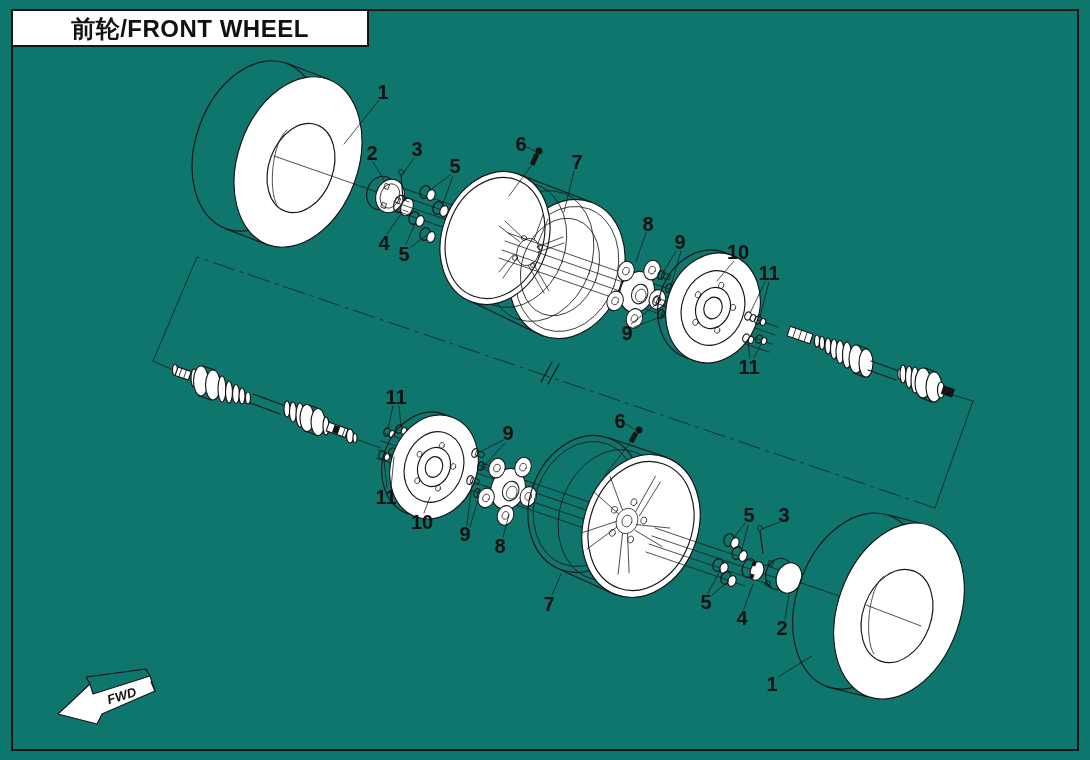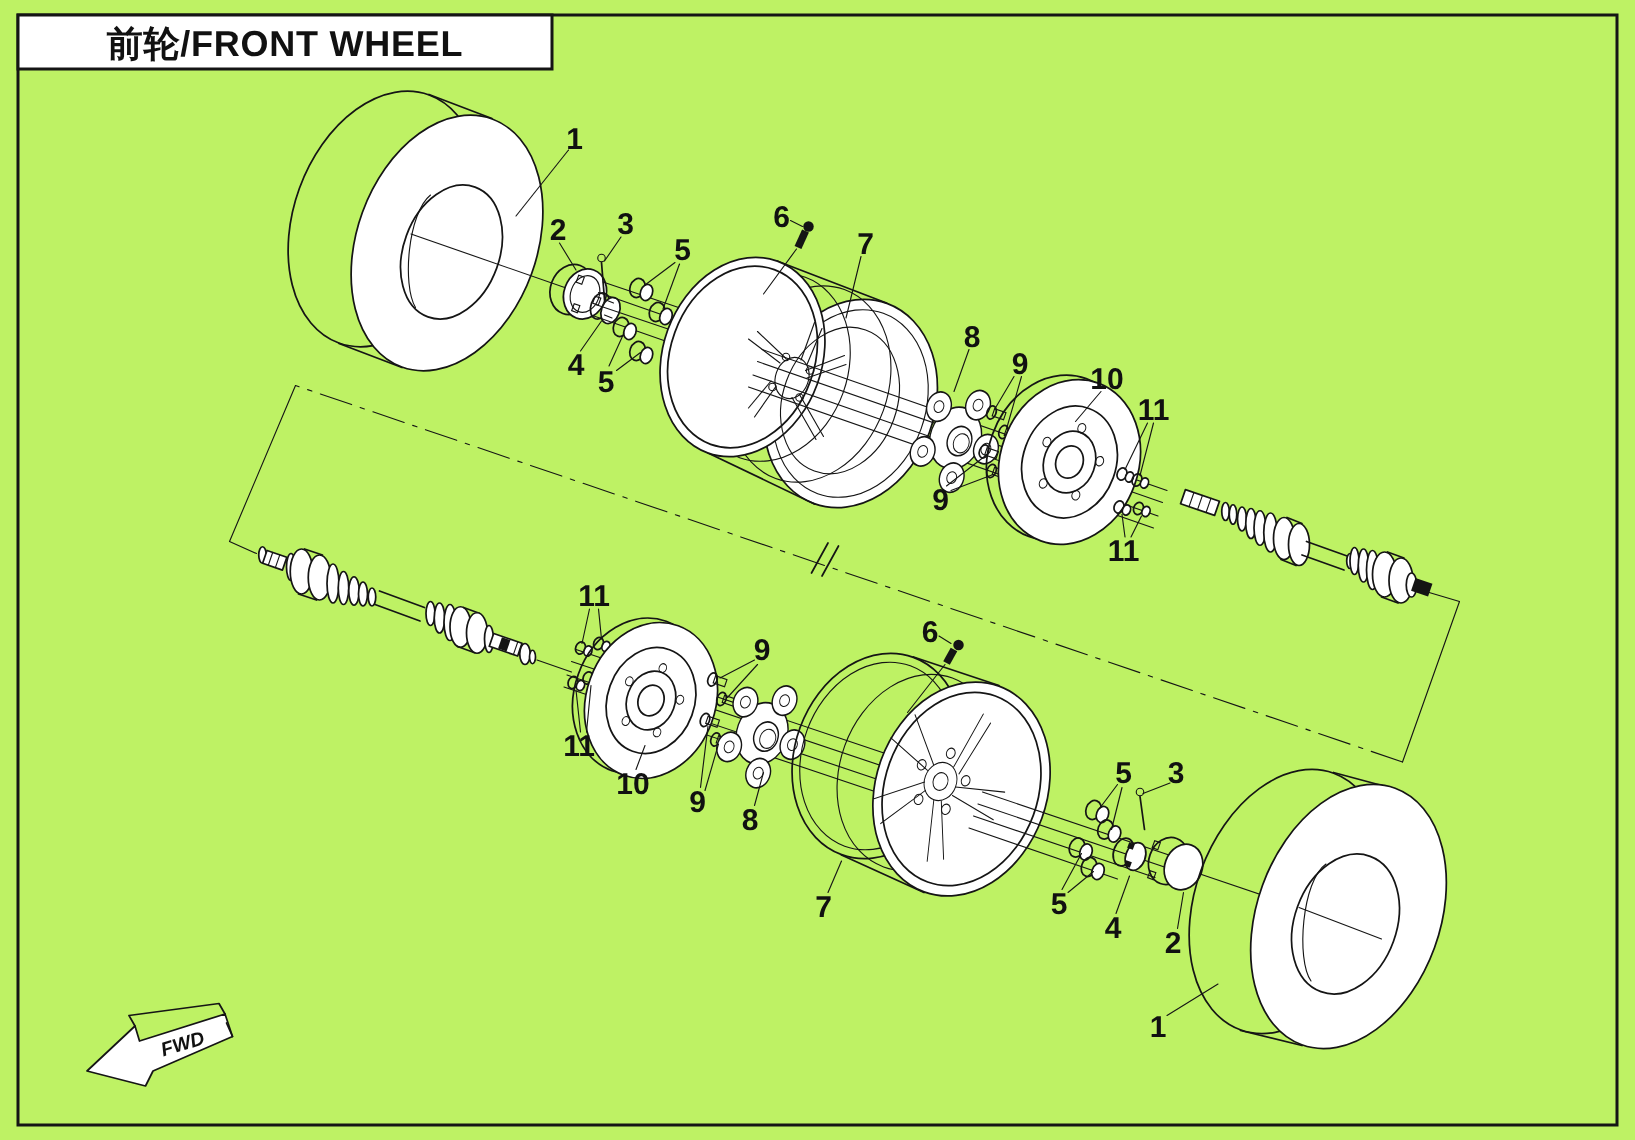--- a/index.html
+++ b/index.html
@@ -1,16 +1,16 @@
 <!DOCTYPE html>
 <html><head>
 <meta charset="utf-8">
 <style>
   html,body{margin:0;padding:0;background:#fff;}
-  .page{position:relative;width:1090px;height:760px;background:#bef264;overflow:hidden;}
+  .page{position:relative;width:1090px;height:760px;background:#0f766e;overflow:hidden;}
   svg{display:block;}
   svg .ln{stroke:#151515;stroke-width:1.15;fill:none;stroke-linecap:round;stroke-linejoin:round;}
   svg .thin{stroke:#151515;stroke-width:0.75;fill:none;stroke-linecap:round;}
   svg .thick{stroke:#151515;stroke-width:2;fill:none;}
   svg .wf{fill:#ffffff;}
   svg .df{fill:#141414;stroke:none;}
   svg .dash{stroke-dasharray:22 6 3 6;}
   svg text{font-family:"Liberation Sans","DejaVu Sans",sans-serif;font-weight:700;fill:#111;stroke:none;}
   svg text.callout{font-size:20px;text-anchor:middle;}
   svg text.title{font-size:24px;text-anchor:middle;letter-spacing:0.5px;}

